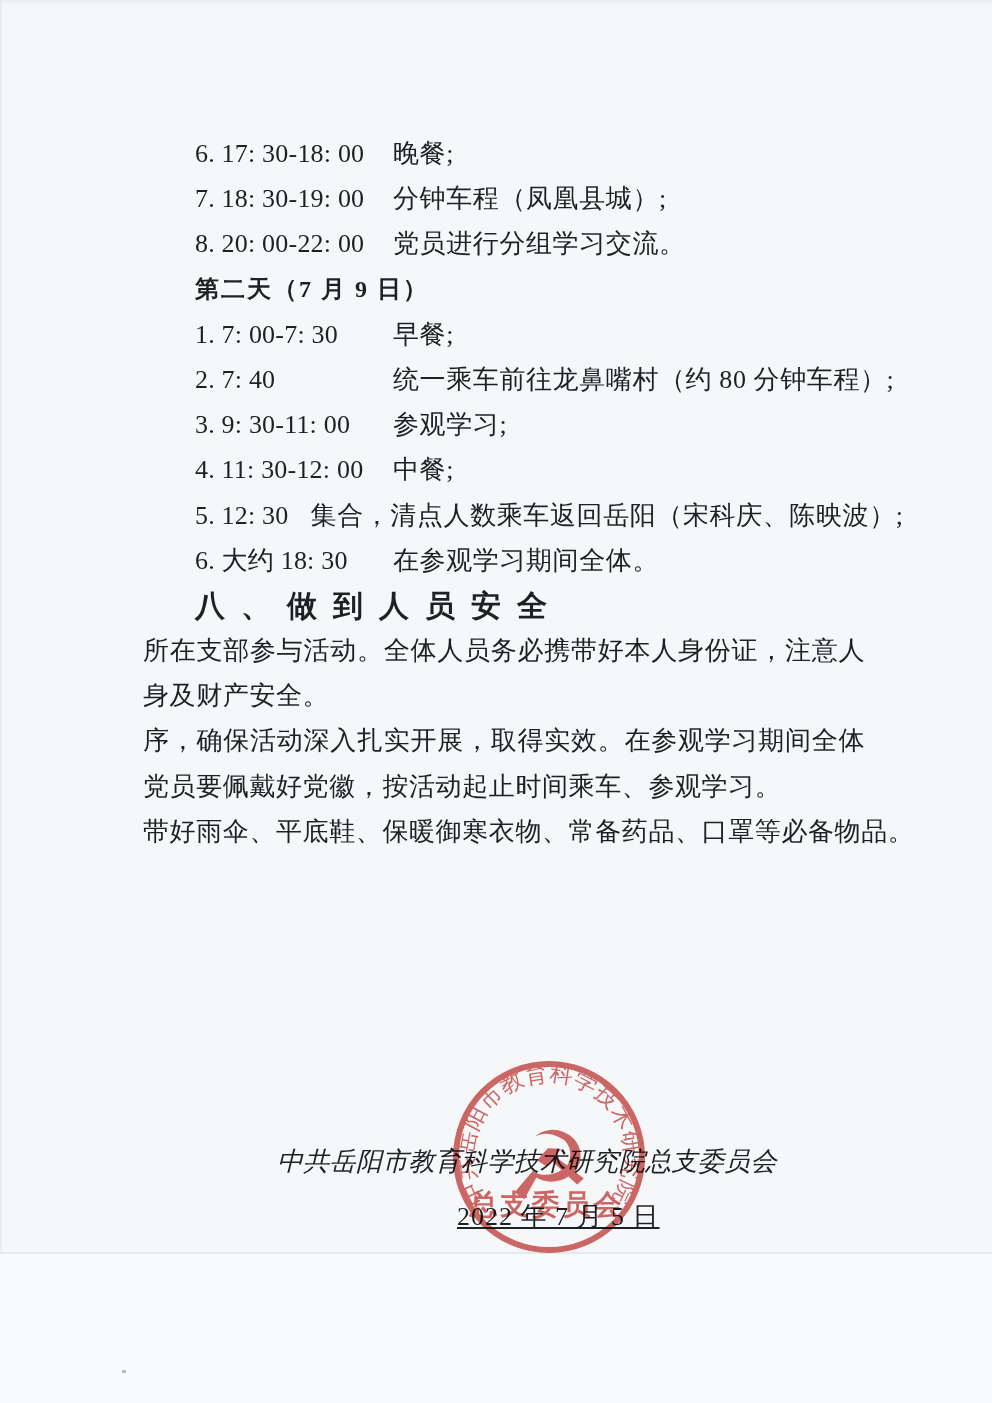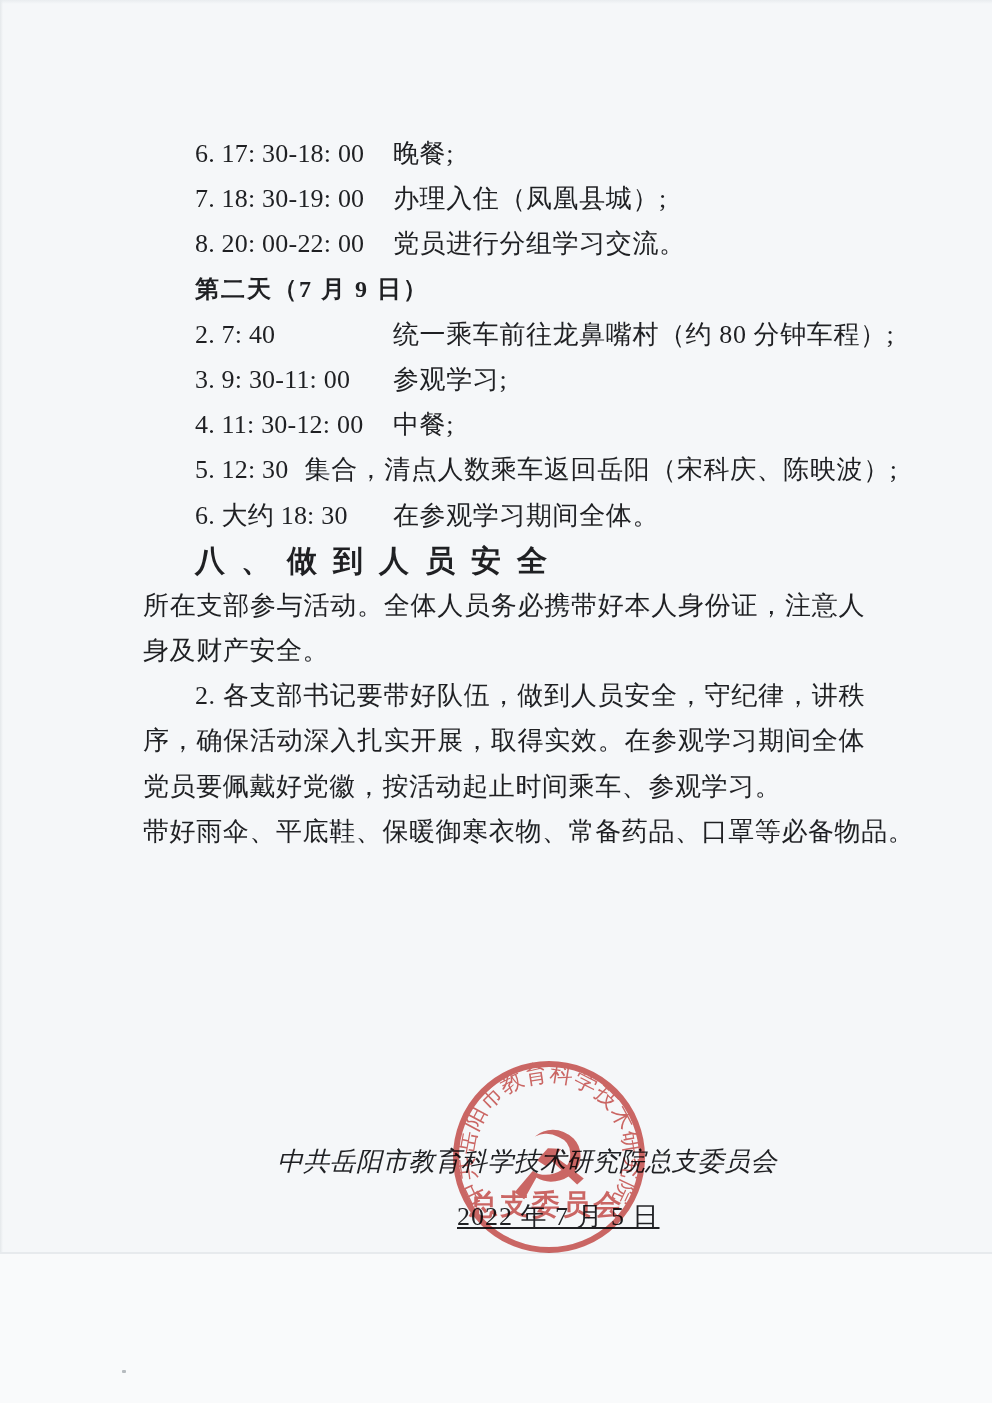--- a/index.html
+++ b/index.html
@@ -17,21 +17,21 @@
   .edge-top{position:absolute;left:0;top:0;width:992px;height:4px;
     background:linear-gradient(to bottom,#e6eaed,rgba(230,234,237,0));opacity:.8;}
   .scan-line{position:absolute;left:0;top:1252px;width:992px;height:2px;background:#e7eaed;}
   .lower-band{position:absolute;left:0;top:1254px;width:992px;height:149px;background:#f9fafb;}
   .speck{position:absolute;left:122px;top:1370px;width:4px;height:3px;background:#9aa0a5;opacity:.7;border-radius:1px;}
 
   .content{position:absolute;left:143px;top:131px;width:722px;}
   .line{height:45.2px;line-height:45.2px;font-size:26px;letter-spacing:.6px;white-space:nowrap;}
   .ind{padding-left:52px;}
   .t{display:inline-block;min-width:198px;letter-spacing:.2px;}
-  .t-narrow{display:inline-block;min-width:0;margin-right:16px;letter-spacing:.2px;}
+  .t-narrow{display:inline-block;min-width:0;margin-right:22px;letter-spacing:.2px;}
   .jfull{text-align:justify;text-align-last:justify;}
   .day-header{font-weight:bold;font-size:24px;letter-spacing:2px;}
   .sec-header{font-family:"Liberation Sans","DejaVu Sans",sans-serif;
     font-weight:bold;font-size:30px;letter-spacing:16px;}
 
   .sig-org{position:absolute;left:277px;top:1144px;font-size:26px;letter-spacing:.3px;white-space:nowrap;font-style:italic;}
   .sig-date{position:absolute;left:457px;top:1199px;font-size:26px;letter-spacing:1px;white-space:nowrap;text-decoration:underline;}
 
   .seal{position:absolute;left:445px;top:1053px;width:210px;height:210px;
     mix-blend-mode:multiply;opacity:.85;}
@@ -49,28 +49,31 @@
   <div class="scan-line"></div>
   <div class="lower-band"></div>
   <div class="speck"></div>
 
   <div class="content">
 
     <div class="line ind">
       <span class="t">6. 17: 30-18: 00</span><span>晚餐;</span>
     </div>
     <div class="line ind">
-      <span class="t">7. 18: 30-19: 00</span><span>办理入住（凤凰县城）;</span>
+      <span class="t">7. 18: 30-19: 00</span><span>分钟车程（凤凰县城）;</span>
     </div>
     <div class="line ind">
       <span class="t">8. 20: 00-22: 00</span><span>党员进行分组学习交流。</span>
     </div>
 
     <div class="line ind day-header">第二天（7 月 9 日）</div>
 
+    <div class="line ind">
+      <span class="t">1. 7: 00-7: 30</span><span>早餐;</span>
+    </div>
     <div class="line ind">
       <span class="t">2. 7: 40</span><span>统一乘车前往龙鼻嘴村（约 80 分钟车程）;</span>
     </div>
     <div class="line ind">
       <span class="t">3. 9: 30-11: 00</span><span>参观学习;</span>
     </div>
     <div class="line ind">
       <span class="t">4. 11: 30-12: 00</span><span>中餐;</span>
     </div>
     <div class="line ind">
@@ -78,21 +81,20 @@
     </div>
     <div class="line ind">
       <span class="t">6. 大约 18: 30</span><span>在参观学习期间全体。</span>
     </div>
 
     <div class="line ind sec-header">八、做到人员安全</div>
 
     <div class="line jfull">所在支部参与活动。全体人员务必携带好本人身份证，注意人</div>
     <div class="line">身及财产安全。</div>
 
-    <div class="line ind jfull">2. 各支部书记要带好队伍，做到人员安全，守纪律，讲秩</div>
     <div class="line jfull">序，确保活动深入扎实开展，取得实效。在参观学习期间全体</div>
     <div class="line">党员要佩戴好党徽，按活动起止时间乘车、参观学习。</div>
 
     <div class="line jfull">带好雨伞、平底鞋、保暖御寒衣物、常备药品、口罩等必备物品。</div>
   </div>
 
   <div class="sig-org">中共岳阳市教育科学技术研究院总支委员会</div>
   <div class="sig-date">2022 年 7 月 5 日</div>
 
   <svg class="seal" viewBox="0 0 210 210" aria-hidden="true">

